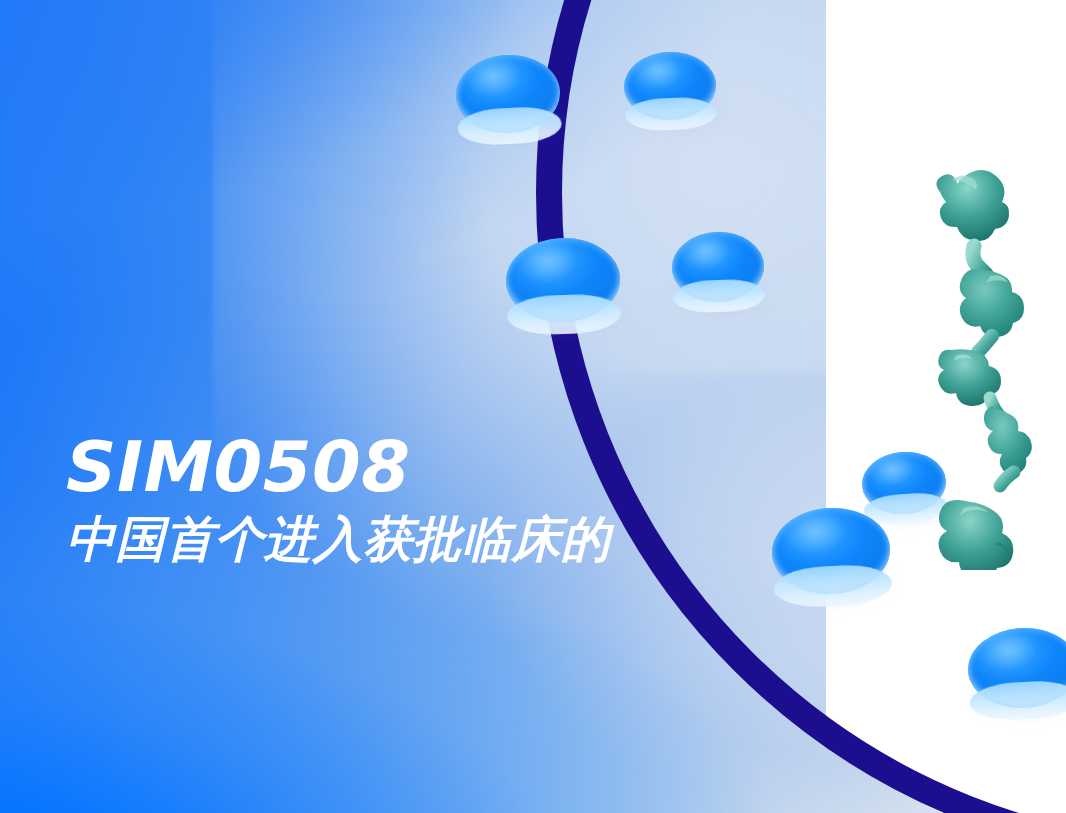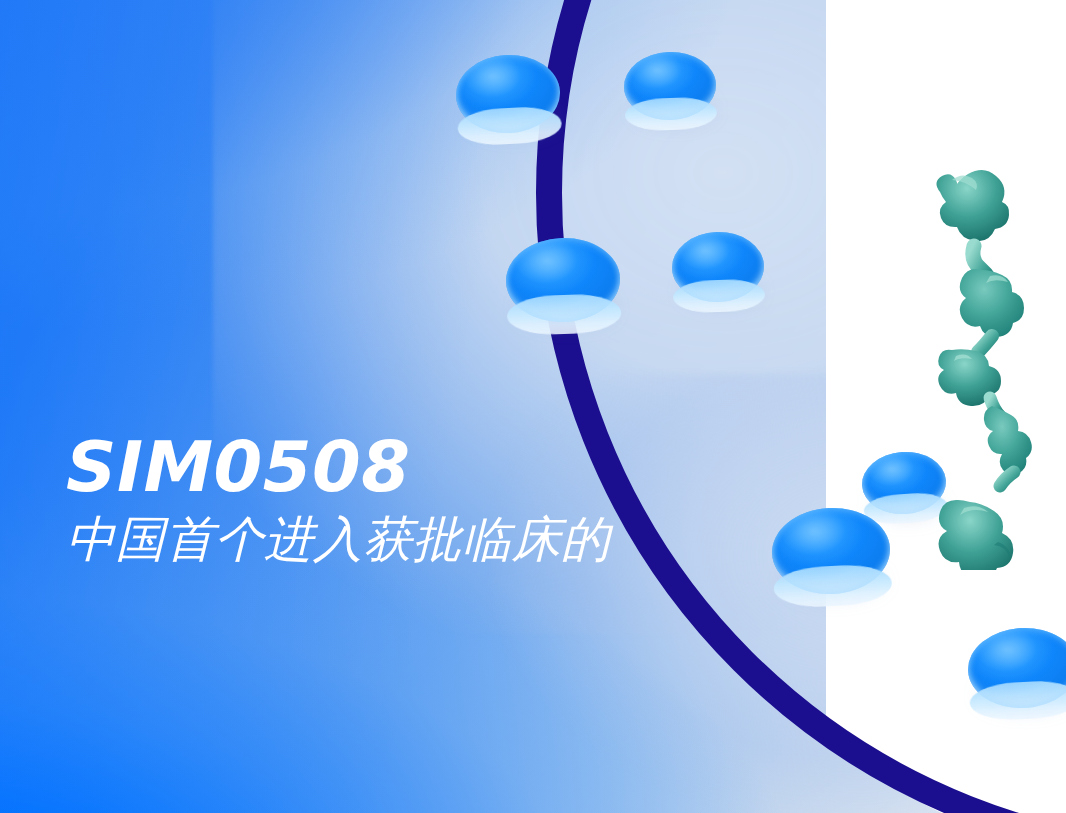--- a/index.html
+++ b/index.html
@@ -199,21 +199,21 @@
     font-style: italic;
     color: #ffffff;
     letter-spacing: 0.5px;
     line-height: 1.02;
     margin: 0 0 6px 0;
     white-space: nowrap;
   }
   .subtitle {
     font-family: "DejaVu Sans", sans-serif;
     font-size: 49px;
-    font-weight: 400;
+    font-weight: 700;
     font-style: italic;
     color: #ffffff;
     line-height: 1.28;
     margin: 0;
     letter-spacing: 0.5px;
   }
   .subtitle .line { display: block; white-space: nowrap; }
 </style>
 </head>
 <body>

